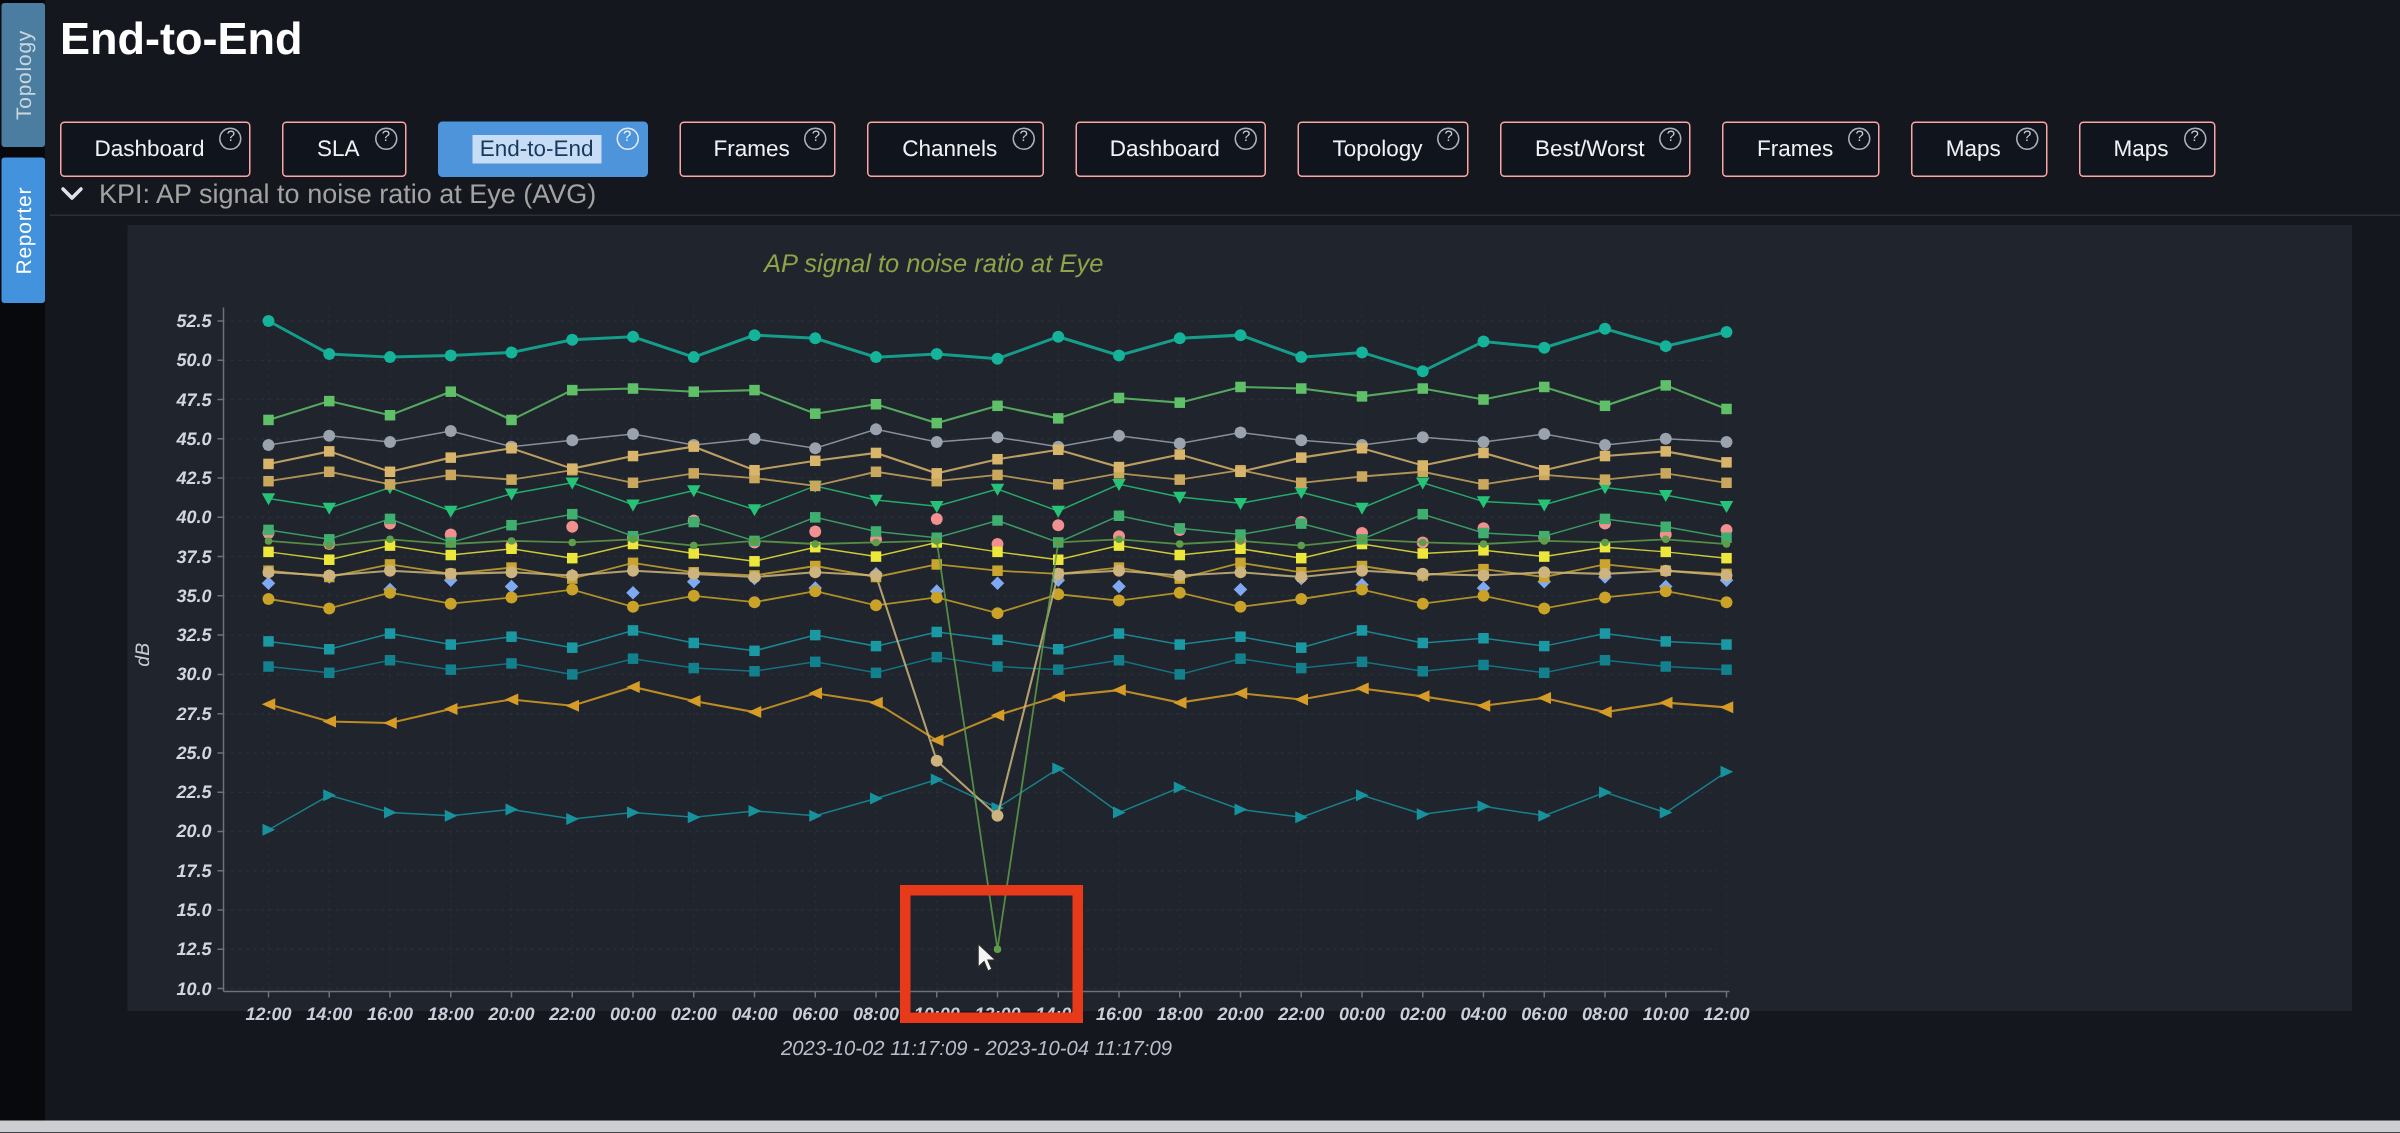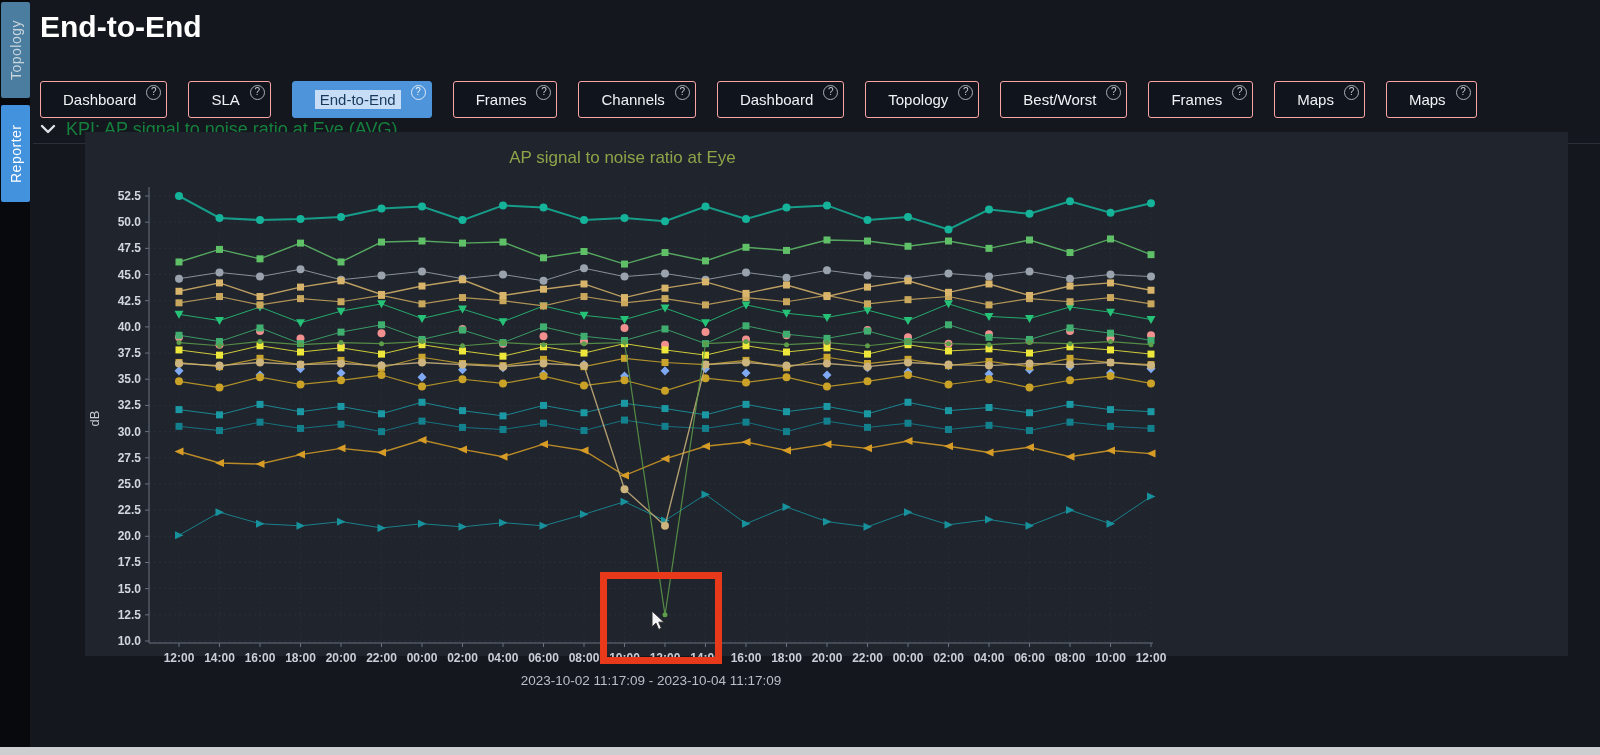--- a/index.html
+++ b/index.html
@@ -25,26 +25,26 @@
             color:#f0f2f5; font-size:15px; display:flex; align-items:center; justify-content:center;
             padding:0 30px 0 22px; cursor:pointer; flex:0 0 auto; }
   .tabbtn .help { position:absolute; top:3px; right:5px; width:15px; height:15px; border:1.5px solid #aab0b8;
                   border-radius:50%; font-size:10px; line-height:12px; text-align:center; color:#c7ccd3; }
   .tabbtn.active { background:#4d94da; border-color:#4d94da; }
   .tabbtn.active .label { background:#c7ddf5; color:#17395e; padding:1px 5px; }
   .tabbtn.active .help { border-color:#dfe9f5; color:#eef4fb; }
 
   
   .kpi-row { position:absolute; left:40px; top:116px; height:26px; display:flex; align-items:center; gap:10px;
-             color:#15803d; font-size:18px; overflow:hidden; }
+             color:#a3a3a3; font-size:18px; overflow:hidden; }
   .kpi-row svg { flex:0 0 auto; }
   .divider { position:absolute; left:33px; top:143px; width:1567px; height:1px; background:#2a2f3a; }
 
   
-  .panel { position:absolute; left:85px; top:132px; width:1483px; height:524px; background:#20242d; }
+  .panel { position:absolute; left:85px; top:150px; width:1483px; height:524px; background:#20242d;font-style:italic; }
   .chart-title { position:absolute; left:0; top:16px; width:1075px; text-align:center;
                  color:#8fa348; font-size:17px; }
   #chart-svg { position:absolute; left:0; top:0; }
 
   
   .highlight-box { position:absolute; left:515px; top:440px; width:122px; height:92px;
                    border:7px solid #e8391b; }
   .cursor { position:absolute; left:566px; top:478px; width:16px; height:22px; pointer-events:none; }
 
   

